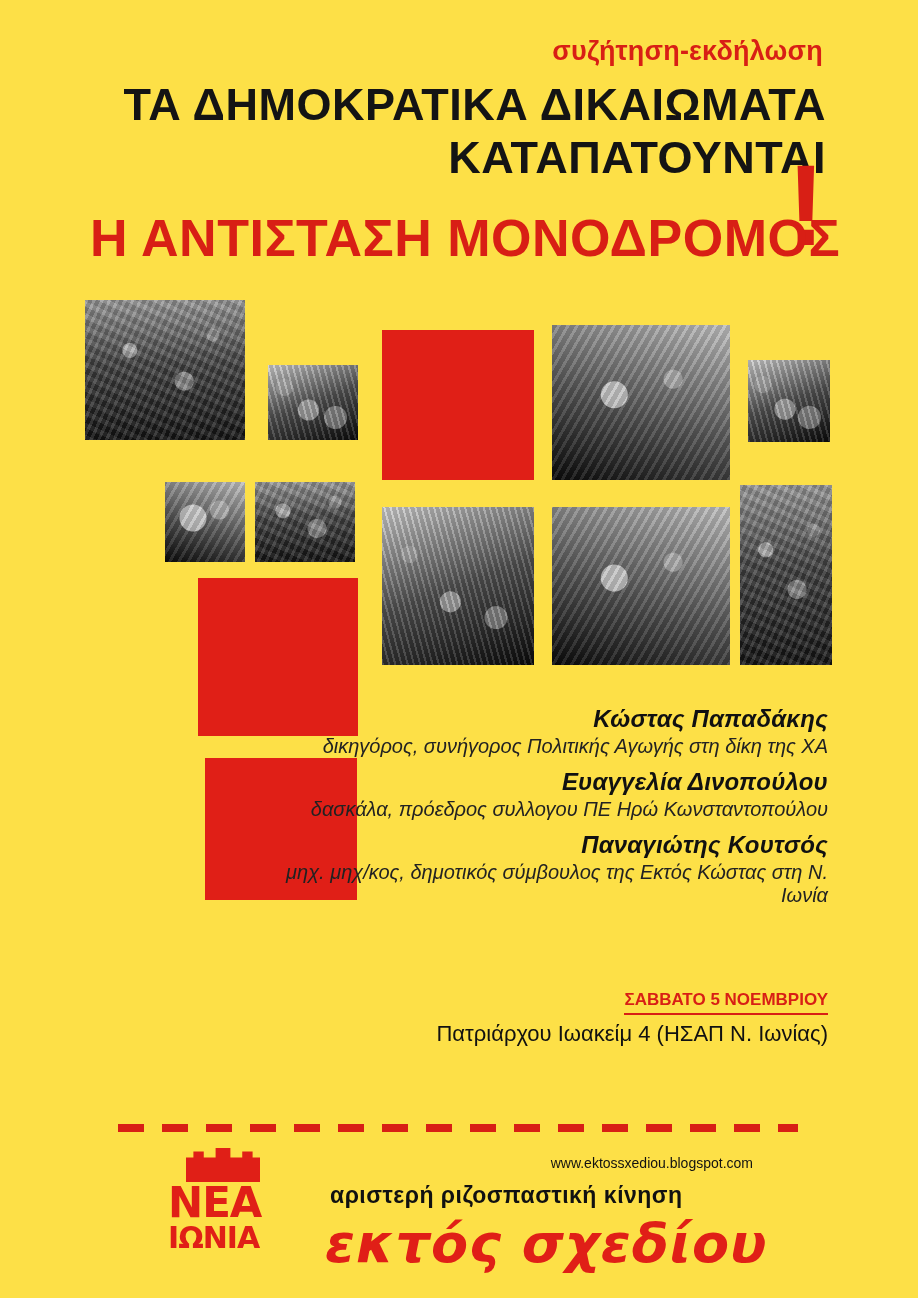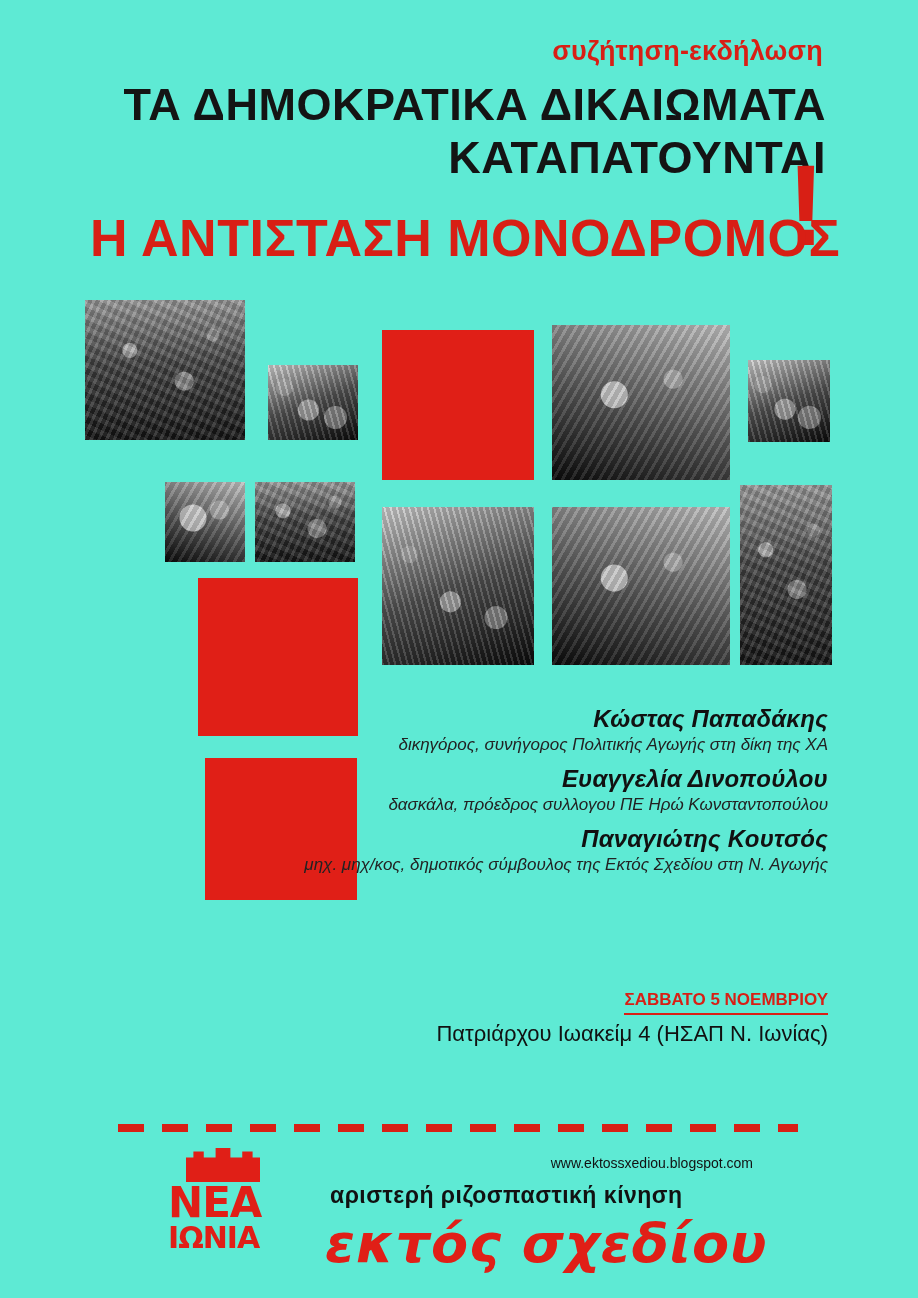--- a/index.html
+++ b/index.html
@@ -12,21 +12,21 @@
     height: 1298px;
     position: relative;
     font-family: "Liberation Sans", sans-serif;
     color: #111111;
     overflow: hidden;
   }
 
   .poster {
     position: absolute;
     inset: 0;
-    background: #5eead4;
+    background: #fde047;
   }
 
   
   .kicker {
     position: absolute;
     top: 36px;
     right: 95px;
     font-size: 27px;
     font-weight: bold;
     color: #d81f15;
@@ -113,21 +113,21 @@
     font-style: italic;
   }
   .sp-name {
     font-size: 24px;
     font-weight: bold;
     color: #111;
     margin-top: 10px;
     letter-spacing: 0.2px;
   }
   .sp-role {
-    font-size: 17px;
+    font-size: 20px;
     color: #222;
     margin-top: 2px;
   }
 
   
   .note {
     position: absolute;
     top: 910px;
     left: 40px;
     width: 840px;
@@ -255,21 +255,21 @@
     <div>
       <div class="sp-name">Κώστας Παπαδάκης</div>
       <div class="sp-role">δικηγόρος, συνήγορος Πολιτικής Αγωγής στη δίκη της ΧΑ</div>
     </div>
     <div>
       <div class="sp-name">Ευαγγελία Δινοπούλου</div>
       <div class="sp-role">δασκάλα, πρόεδρος  συλλογου ΠΕ Ηρώ Κωνσταντοπούλου</div>
     </div>
     <div>
       <div class="sp-name">Παναγιώτης Κουτσός</div>
-      <div class="sp-role">μηχ. μηχ/κος, δημοτικός σύμβουλος της Εκτός Σχεδίου στη Ν. Αγωγής</div>
+      <div class="sp-role">μηχ. μηχ/κος, δημοτικός σύμβουλος της Εκτός Κώστας στη Ν. Ιωνία</div>
     </div>
   </div>
 
 
   <div class="datebox">
     <div class="date-line">ΣΑΒΒΑΤΟ 5 ΝΟΕΜΒΡΙΟΥ</div>
     <div class="address">Πατριάρχου Ιωακείμ 4 (ΗΣΑΠ Ν. Ιωνίας)</div>
   </div>
 
   <div class="dashes"></div>

